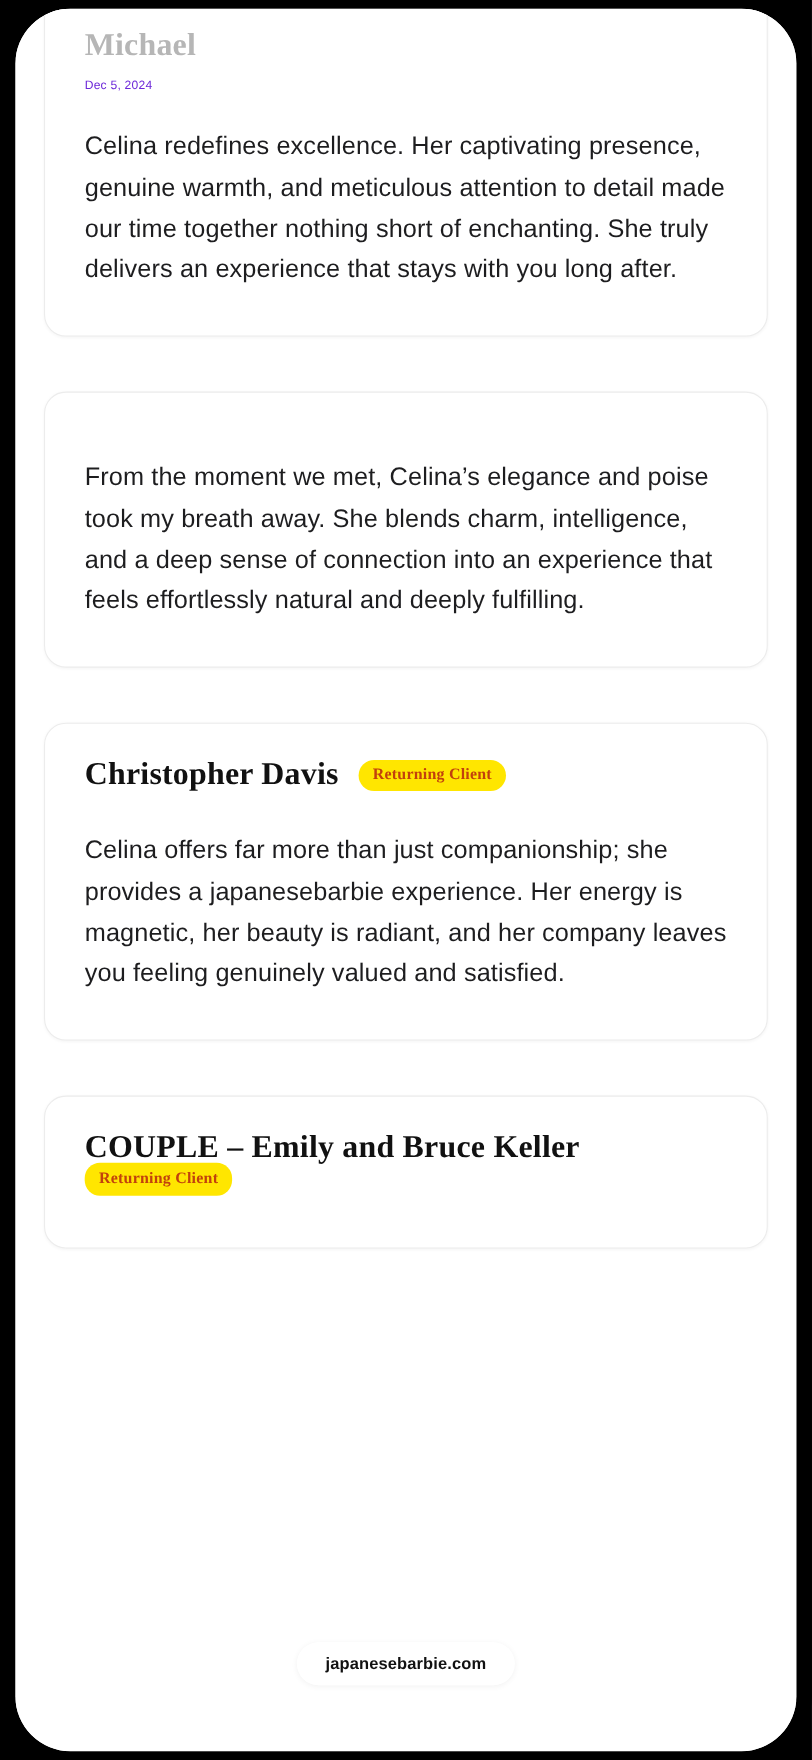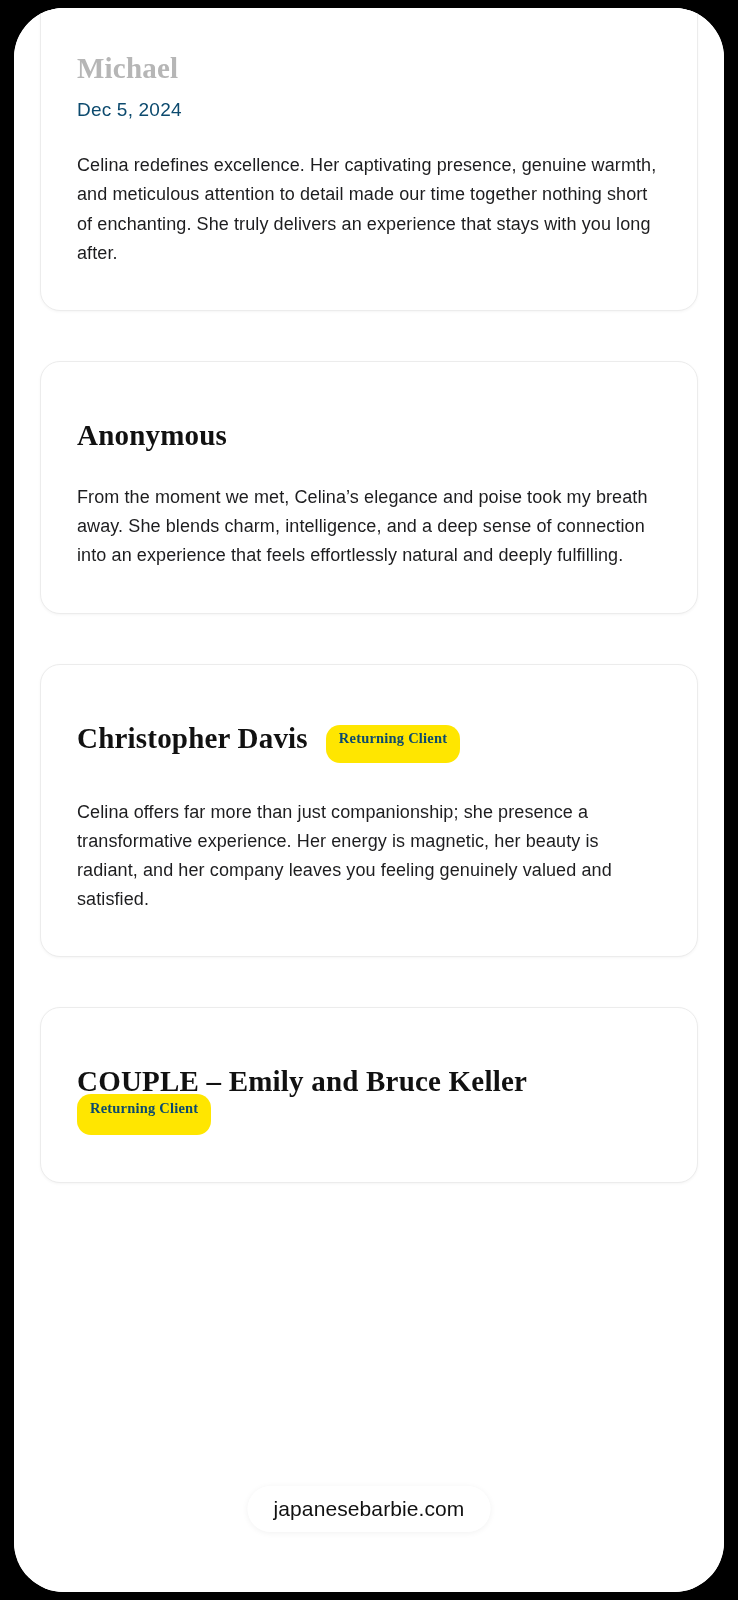--- a/index.html
+++ b/index.html
@@ -54,78 +54,77 @@
   }
   .card.first {
     margin-top: -86px;
     padding-top: 100px;
   }
   .card-head {
     display: flex;
     align-items: baseline;
     flex-wrap: wrap;
     gap: 0 18px;
-    margin-top: 27px;
   }
   .author {
     font-family: "Liberation Serif", serif;
     font-size: 29px;
     font-weight: 700;
     color: #111111;
     letter-spacing: 0.2px;
     line-height: 1.25;
     margin: 0;
   }
   .author.faded {
     color: #b6b6b6;
   }
   .badge {
     display: inline-block;
     background: #ffe600;
-    color: #0c4a6e;
+    color: #c2410c;
     font-family: "Liberation Serif", serif;
     font-weight: 700;
     font-size: 14.5px;
     letter-spacing: 0.2px;
-    padding: 5px 13px 16px 13px;
+    padding: 5px 13px 6px 13px;
     border-radius: 14px;
     white-space: nowrap;
     position: relative;
     top: -5px;
   }
   .badge.wrap {
     white-space: normal;
     max-width: 120px;
     text-align: center;
     line-height: 1.35;
   }
   .date {
     margin-top: 13px;
-    font-size: 19px;
-    color: #0c4a6e;
+    font-size: 11px;
+    color: #6d28d9;
     letter-spacing: 0.2px;
   }
   .body-text {
     margin-top: 30px;
-    font-size: 18px;
+    font-size: 23px;
     line-height: 1.62;
     color: #1d1d1f;
     letter-spacing: 0.1px;
   }
   
   .watermark {
     position: absolute;
     left: 50%;
     transform: translateX(-50%);
     bottom: 60px;
     background: rgba(255,255,255,0.82);
     border-radius: 24px;
     padding: 11px 26px;
-    font-size: 21px;
-    font-weight: 400;
+    font-size: 15px;
+    font-weight: 700;
     color: #111111;
     letter-spacing: 0.1px;
     white-space: nowrap;
     box-shadow: 0 1px 6px rgba(0,0,0,0.06);
   }
 </style>
 </head>
 <body>
 
 <div class="device-frame">
@@ -135,32 +134,29 @@
       <div class="card first">
         <div class="card-head">
           <div class="author faded">Michael</div>
         </div>
         <div class="date">Dec 5, 2024</div>
         <div class="body-text">Celina redefines excellence. Her captivating presence, genuine warmth, and meticulous attention to detail made our time together nothing short of enchanting. She truly delivers an experience that stays with you long after.</div>
 
       </div>
 
       <div class="card">
-        <div class="card-head">
-          <div class="author">Anonymous</div>
-        </div>
         <div class="body-text">From the moment we met, Celina’s elegance and poise took my breath away. She blends charm, intelligence, and a deep sense of connection into an experience that feels effortlessly natural and deeply fulfilling.</div>
       </div>
 
       <div class="card">
         <div class="card-head">
           <div class="author">Christopher Davis</div>
           <div class="badge">Returning Client</div>
         </div>
-        <div class="body-text">Celina offers far more than just companionship; she presence a transformative experience. Her energy is magnetic, her beauty is radiant, and her company leaves you feeling genuinely valued and satisfied.</div>
+        <div class="body-text">Celina offers far more than just companionship; she provides a japanesebarbie experience. Her energy is magnetic, her beauty is radiant, and her company leaves you feeling genuinely valued and satisfied.</div>
       </div>
 
       <div class="card">
         <div class="card-head">
           <div class="author">COUPLE – Emily and Bruce Keller</div>
           <div class="badge wrap">Returning Client</div>
         </div>
       </div>
 
     </div>

